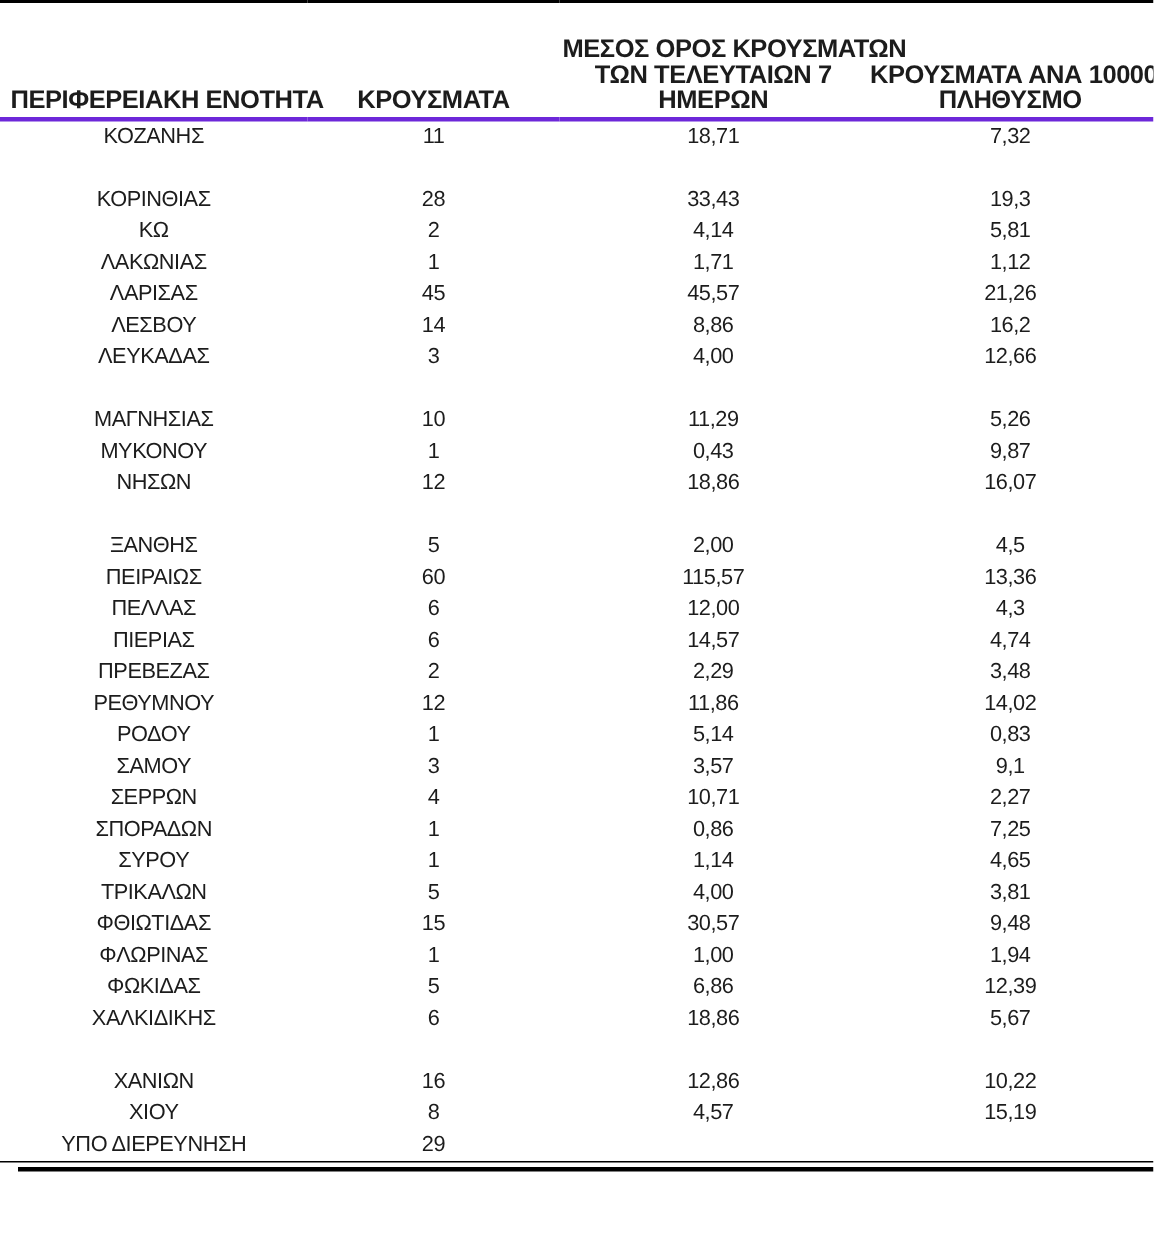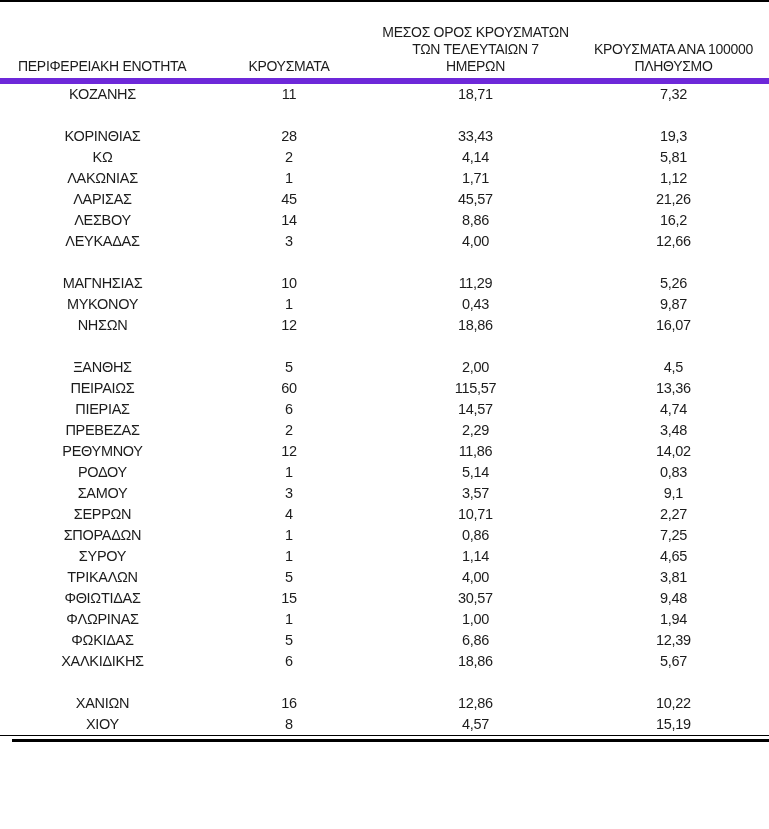--- a/index.html
+++ b/index.html
@@ -22,34 +22,34 @@
     width: 769px;
     border-collapse: collapse;
     table-layout: fixed;
     border-top: 2px solid #000000;
   }
   col.c-region  { width: 205px; }
   col.c-cases   { width: 168px; }
   col.c-avg7    { width: 205px; }
   col.c-per100k { width: 191px; }
   thead th {
-    font-weight: normal;
-    font-size: 14px;
+    font-weight: bold;
+    font-size: 17px;
     line-height: 17px;
     letter-spacing: -0.3px;
     vertical-align: bottom;
     text-align: center;
     padding: 0 2px 3px 2px;
     height: 73px;
-    border-bottom: 6px solid #6d28d9;
+    border-bottom: 3px solid #6d28d9;
     white-space: nowrap;
   }
   thead th:first-child {
     text-align: left;
-    padding-left: 18px;
+    padding-left: 7px;
   }
   tbody td {
     font-size: 14.5px;
     line-height: 21px;
     height: 21px;
     letter-spacing: -0.3px;
     text-align: center;
     padding: 0 2px;
     white-space: nowrap;
     overflow: hidden;
@@ -177,20 +177,26 @@
           <td>2,00</td>
           <td>4,5</td>
         </tr>
         <tr>
           <td>ΠΕΙΡΑΙΩΣ</td>
           <td>60</td>
           <td>115,57</td>
           <td>13,36</td>
         </tr>
         <tr>
+          <td>ΠΕΛΛΑΣ</td>
+          <td>6</td>
+          <td>12,00</td>
+          <td>4,3</td>
+        </tr>
+        <tr>
           <td>ΠΙΕΡΙΑΣ</td>
           <td>6</td>
           <td>14,57</td>
           <td>4,74</td>
         </tr>
         <tr>
           <td>ΠΡΕΒΕΖΑΣ</td>
           <td>2</td>
           <td>2,29</td>
           <td>3,48</td>
@@ -268,18 +274,24 @@
           <td>ΧΑΝΙΩΝ</td>
           <td>16</td>
           <td>12,86</td>
           <td>10,22</td>
         </tr>
         <tr class="italic">
           <td>ΧΙΟΥ</td>
           <td>8</td>
           <td>4,57</td>
           <td>15,19</td>
+        </tr>
+        <tr class="italic">
+          <td>ΥΠΟ ΔΙΕΡΕΥΝΗΣΗ</td>
+          <td>29</td>
+          <td></td>
+          <td></td>
         </tr>
       </tbody>
   </table>
   <div class="bottom-thin"></div>
   <div class="bottom-thick"></div>
 </div>
 
 </body></html>

